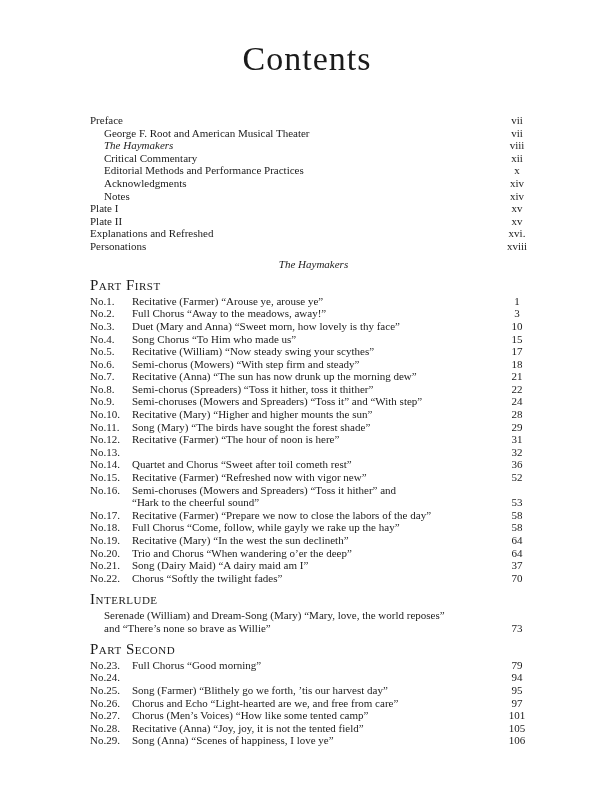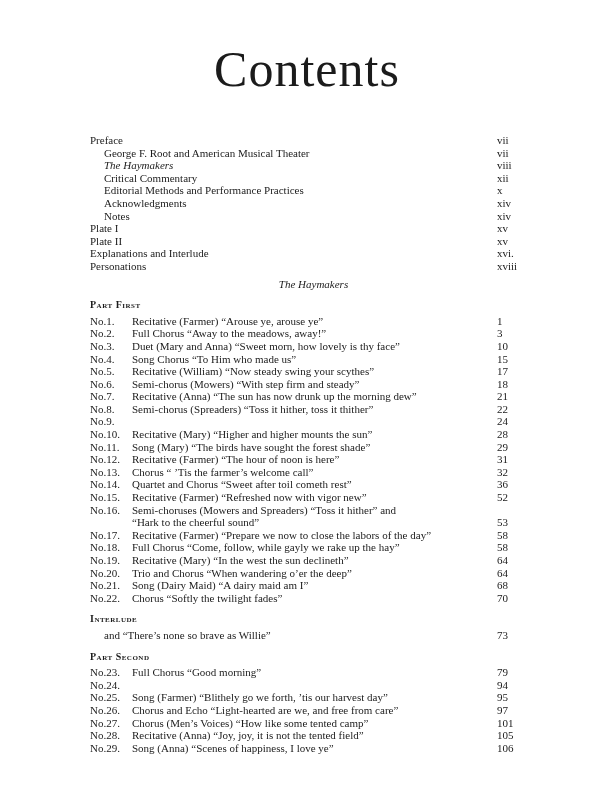--- a/index.html
+++ b/index.html
@@ -17,56 +17,56 @@
   }
   .page {
     box-sizing: border-box;
     width: 614px;
     height: 800px;
     padding-top: 40px;
   }
   .title {
     margin: 0 0 36px 0;
     text-align: center;
-    font-size: 50px;
+    font-size: 34px;
     font-weight: normal;
     letter-spacing: 1px;
   }
   .content {
     margin-left: 90px;
     width: 447px;
     font-size: 11px;
     line-height: 12.6px;
   }
   .row {
     display: flex;
     align-items: baseline;
   }
   .label { }
   .flex-label { flex: 1 1 auto; }
   .page-num {
     margin-left: auto;
     min-width: 40px;
-    text-align: left;
+    text-align: center;
     white-space: nowrap;
   }
   .indent-1 { padding-left: 14px; }
   .italic { font-style: italic; }
   .center-heading {
     text-align: center;
     font-style: italic;
     margin-top: 5px;
     margin-bottom: 4px;
   }
   .section-heading {
     margin: 0;
     margin-top: 9px;
     margin-bottom: 3px;
-    font-size: 10px;
-    font-weight: bold;
+    font-size: 15px;
+    font-weight: normal;
     font-variant: small-caps;
     letter-spacing: 0.5px;
   }
   .no-col {
     flex: 0 0 36px;
     display: flex;
     white-space: nowrap;
   }
   .entry-text {
     flex: 1 1 auto;
@@ -120,21 +120,21 @@
     <span class="label flex-label">Plate I</span>
     <span class="page-num">xv</span>
   </div>
 
   <div class="row fm-row">
     <span class="label flex-label">Plate II</span>
     <span class="page-num">xv</span>
   </div>
 
   <div class="row fm-row">
-    <span class="label flex-label">Explanations and Interlude</span>
+    <span class="label flex-label">Explanations and Refreshed</span>
     <span class="page-num">xvi.</span>
   </div>
 
   <div class="row fm-row">
     <span class="label flex-label">Personations</span>
     <span class="page-num">xviii</span>
   </div>
 </div>
     <div class="center-heading">The Haymakers</div>
     <div id="sections">
@@ -211,20 +211,21 @@
     </span>
     <span class="label entry-text">Semi-chorus (Spreaders) “Toss it hither, toss it thither”</span>
     <span class="page-num">22</span>
   </div>
 
   <div class="row entry-row">
     <span class="no-col">
       <span class="no-word">No.</span>
       <span class="no-num">9.</span>
     </span>
+    <span class="label entry-text">Semi-choruses (Mowers and Spreaders) “Toss it” and “With step”</span>
     <span class="page-num">24</span>
   </div>
 
   <div class="row entry-row">
     <span class="no-col">
       <span class="no-word">No.</span>
       <span class="no-num">10.</span>
     </span>
     <span class="label entry-text">Recitative (Mary) “Higher and higher mounts the sun”</span>
     <span class="page-num">28</span>
@@ -246,21 +247,20 @@
     </span>
     <span class="label entry-text">Recitative (Farmer) “The hour of noon is here”</span>
     <span class="page-num">31</span>
   </div>
 
   <div class="row entry-row">
     <span class="no-col">
       <span class="no-word">No.</span>
       <span class="no-num">13.</span>
     </span>
-    <span class="label entry-text">Chorus “ ’Tis the farmer’s welcome call”</span>
     <span class="page-num">32</span>
   </div>
 
   <div class="row entry-row">
     <span class="no-col">
       <span class="no-word">No.</span>
       <span class="no-num">14.</span>
     </span>
     <span class="label entry-text">Quartet and Chorus “Sweet after toil cometh rest”</span>
     <span class="page-num">36</span>
@@ -328,37 +328,42 @@
     <span class="label entry-text">Trio and Chorus “When wandering o’er the deep”</span>
     <span class="page-num">64</span>
   </div>
 
   <div class="row entry-row">
     <span class="no-col">
       <span class="no-word">No.</span>
       <span class="no-num">21.</span>
     </span>
     <span class="label entry-text">Song (Dairy Maid) “A dairy maid am I”</span>
-    <span class="page-num">68</span>
+    <span class="page-num">37</span>
   </div>
 
   <div class="row entry-row">
     <span class="no-col">
       <span class="no-word">No.</span>
       <span class="no-num">22.</span>
     </span>
     <span class="label entry-text">Chorus “Softly the twilight fades”</span>
     <span class="page-num">70</span>
   </div>
 </div>
   </section>
 
   <section class="toc-section">
     <h2 class="section-heading">Interlude</h2>
     <div class="entries">
+  <div class="row entry-row plain">
+
+    <span class="label entry-text">Serenade (William) and Dream-Song (Mary) “Mary, love, the world reposes”</span>
+    <span class="page-num"></span>
+  </div>
 
   <div class="row entry-row plain">
 
     <span class="label entry-text">and “There’s none so brave as Willie”</span>
     <span class="page-num">73</span>
   </div>
 </div>
   </section>
 
   <section class="toc-section">

